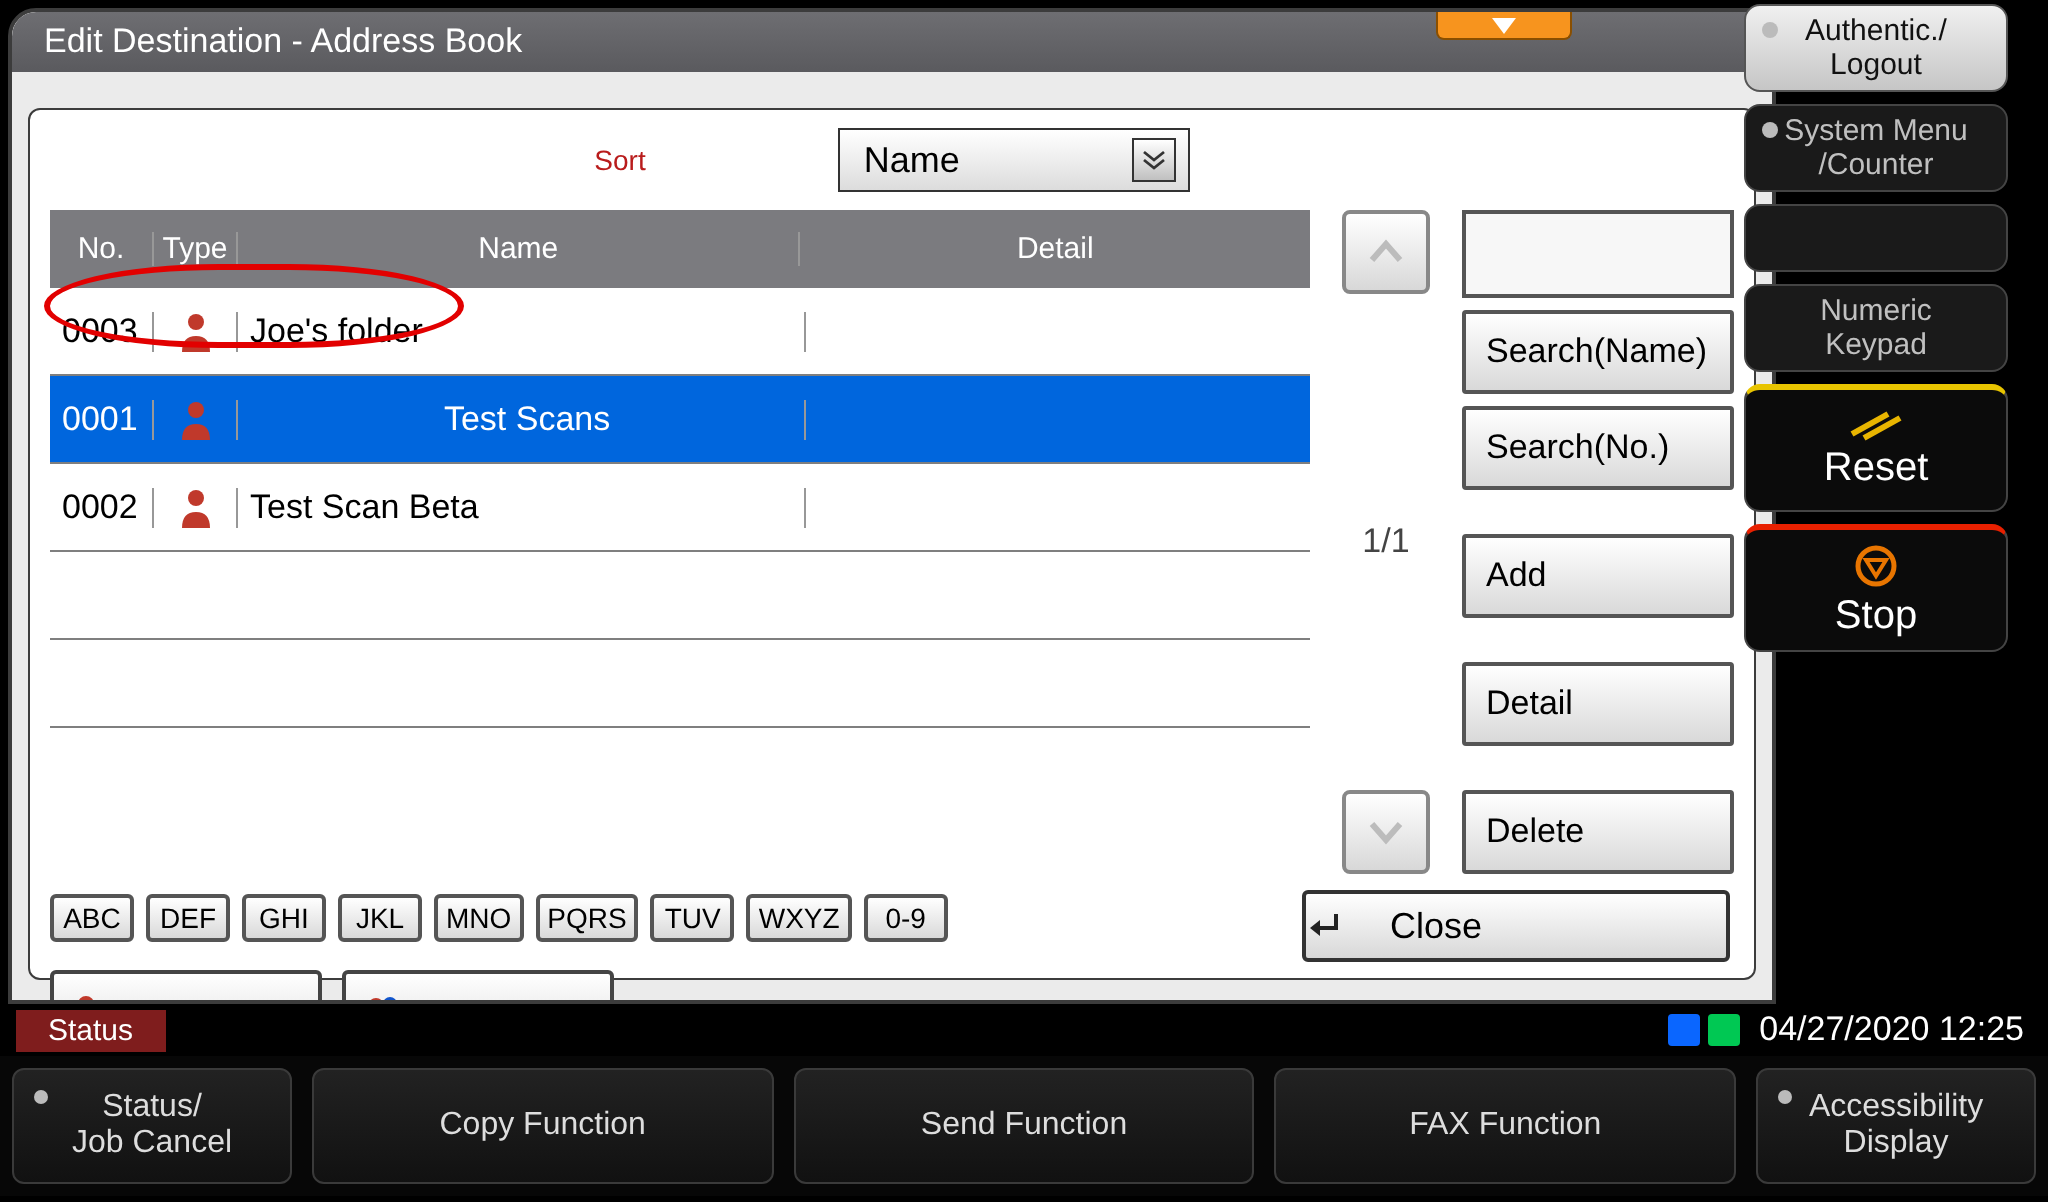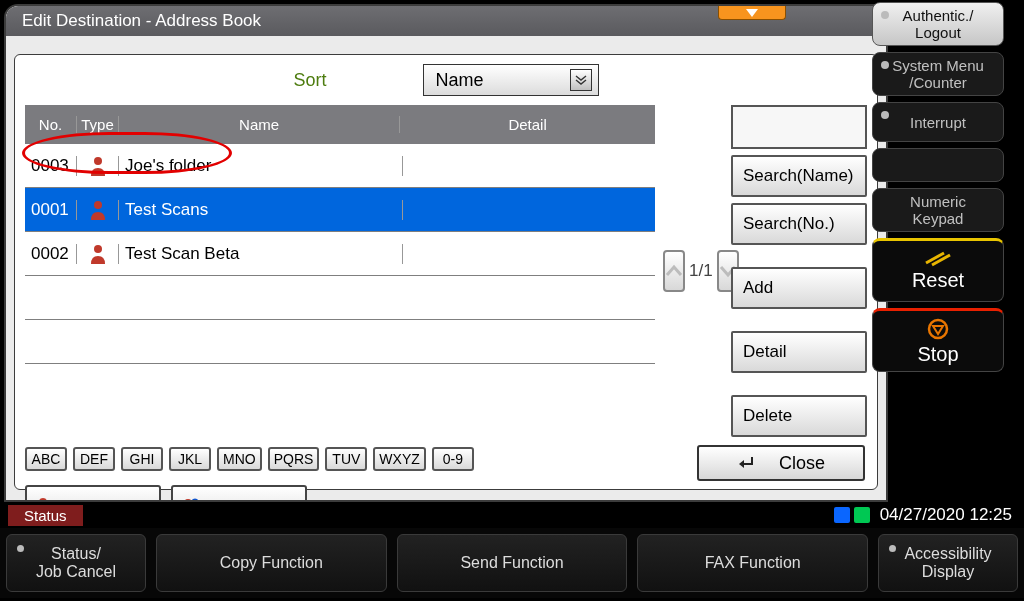--- a/index.html
+++ b/index.html
@@ -15,62 +15,62 @@
   .tab-notch{position:absolute;right:100px;top:0;width:68px;height:14px;
              background:#f7941e;border:1px solid #8a4f00;
              border-top:none;border-bottom-left-radius:4px;border-bottom-right-radius:4px;
              display:flex;justify-content:center;align-items:center;cursor:pointer}
   .tab-notch svg{width:12px;height:8px}
 
   .body{position:absolute;left:8px;top:48px;right:8px;bottom:10px;
         background:#fff;border:1px solid #3c3c3c;border-radius:6px;padding:8px 10px}
 
   .sort-row{display:flex;align-items:center;justify-content:center;gap:96px;height:34px;margin-bottom:8px}
-  .sort-label{font-size:18px;color:#4d7c0f}
+  .sort-label{font-size:14px;color:#b91c1c}
   .sort-sel{width:176px;height:32px;border:1px solid #333;background:linear-gradient(#fff,#dcdcdc);
             display:flex;align-items:center;justify-content:space-between;padding:0 6px 0 12px;font-size:18px;cursor:pointer}
   .sort-sel .chev{width:22px;height:22px;border:1px solid #333;background:linear-gradient(#fff,#c0c0c0);
                   display:flex;align-items:center;justify-content:center}
 
   .list-area{display:flex}
   .grid{flex:1}
   .head{display:flex;background:#7b7b7f;color:#fff;font-size:15px;height:39px;align-items:center}
   .c-no{width:52px;text-align:center;border-right:1px solid #989898}
   .c-tp{width:42px;text-align:center;border-right:1px solid #989898}
   .c-nm{flex:1.1;text-align:center;border-right:1px solid #989898}
   .c-dt{flex:1;text-align:center}
   .rows{}
   .row{display:flex;height:44px;align-items:center;border-bottom:1px solid #7f7f7f;font-size:17px;cursor:pointer}
   .row .c-no{padding-left:6px;text-align:left}
   .row.sel{background:#0066dd;color:#fff}
   .row .c-tp{display:flex;justify-content:center}
   .row.empty{cursor:default}
 
-  .pager{width:60px;margin-left:8px;display:flex;align-items:center;gap:4px}
+  .pager{width:60px;margin-left:8px;display:flex;flex-direction:column;align-items:center;gap:4px}
   .arrow-btn{width:44px;height:42px;border:2px solid #888;border-radius:4px;
              background:linear-gradient(#fff,#d8d8d8);display:flex;align-items:center;justify-content:center;cursor:pointer}
   .page-ind{flex:1;display:flex;align-items:center;justify-content:center;color:#444;font-size:17px;min-height:120px}
 
   .right-btns{width:136px;margin-left:8px;display:flex;flex-direction:column;gap:6px}
   .search-box{height:44px;border:2px solid #555;background:#f7f7f7}
   .rbtn{height:42px;border:2px solid #555;border-radius:2px;background:linear-gradient(#fff,#d9d9d9);
         font-size:17px;display:flex;align-items:center;padding-left:10px;cursor:pointer}
   .rbtn.tight{margin-top:16px}
 
   .alpha{display:flex;gap:6px;margin-top:10px}
   .abtn{height:24px;min-width:42px;border:2px solid #555;border-radius:3px;background:linear-gradient(#fff,#d9d9d9);
         font-size:14px;display:flex;align-items:center;justify-content:center;padding:0 4px;cursor:pointer}
 
   .view-btns{display:flex;gap:10px;margin-top:14px}
   .vbtn{height:44px;width:136px;border:2px solid #444;border-radius:3px;background:linear-gradient(#fff,#d8d8d8);
         display:flex;align-items:center;gap:10px;padding-left:8px;font-size:18px;cursor:pointer}
 
-  .close-btn{position:absolute;right:12px;bottom:8px;width:168px;height:36px;
+  .close-btn{position:absolute;right:12px;bottom:8px;width:214px;height:36px;
              border:2px solid #333;border-radius:3px;background:linear-gradient(#fff,#d8d8d8);
-             display:flex;align-items:center;justify-content:center;gap:24px;font-size:18px;cursor:pointer}
+             display:flex;align-items:center;justify-content:flex-start;gap:24px;font-size:18px;cursor:pointer}
 
   
   .circle{position:absolute;left:16px;top:126px;width:210px;height:42px;border:3px solid #e20000;
           border-radius:50%/60%;pointer-events:none}
 
   
   .sidebar{position:absolute;right:20px;top:2px;width:132px;height:500px;
            display:flex;flex-direction:column;gap:6px}
   .sb{border-radius:8px;display:flex;flex-direction:column;align-items:center;justify-content:center;
       color:#fff;font-size:15px;text-align:center;cursor:pointer;position:relative}
@@ -148,21 +148,21 @@
               <div class="c-dt"></div>
             </div>
             <div class="row sel">
               <div class="c-no">0001</div>
               <div class="c-tp">
                 <svg class="person" viewBox="0 0 16 20">
                   <circle cx="8" cy="5" r="4" fill="#c0392b"></circle>
                   <path d="M1 20 Q1 12 8 12 Q15 12 15 20 Z" fill="#c0392b"></path>
                 </svg>
               </div>
-              <div class="c-nm" style="text-align:left;padding-left:6px">Test Scans</div>
+              <div class="c-nm" style="text-align:center;padding-left:6px">Test Scans</div>
               <div class="c-dt"></div>
             </div>
             <div class="row">
               <div class="c-no">0002</div>
               <div class="c-tp">
                 <svg class="person" viewBox="0 0 16 20">
                   <circle cx="8" cy="5" r="4" fill="#c0392b"></circle>
                   <path d="M1 20 Q1 12 8 12 Q15 12 15 20 Z" fill="#c0392b"></path>
                 </svg>
               </div>
@@ -257,24 +257,20 @@
   <div class="sb sb-auth">
       <span class="dot"></span>
       <span style="white-space:pre-line">Authentic./
 Logout</span>
     </div>
   <div class="sb sb-dark">
       <span class="dot"></span>
       <span style="white-space:pre-line">System Menu
 /Counter</span>
     </div>
-  <div class="sb sb-dark sb-small">
-      <span class="dot"></span>
-      <span>Interrupt</span>
-    </div>
   <div class="sb sb-dark" style="height:34px"></div>
   <div class="sb sb-dark sb-num">
       <span style="white-space:pre-line">Numeric
 Keypad</span>
     </div>
   <div class="sb sb-reset">
     <svg width="28" height="16" viewBox="0 0 28 16">
         <line x1="2" y1="12" x2="20" y2="2" stroke="#e8b500" stroke-width="3"></line>
         <line x1="8" y1="14" x2="26" y2="4" stroke="#e8b500" stroke-width="3"></line>
       </svg>

